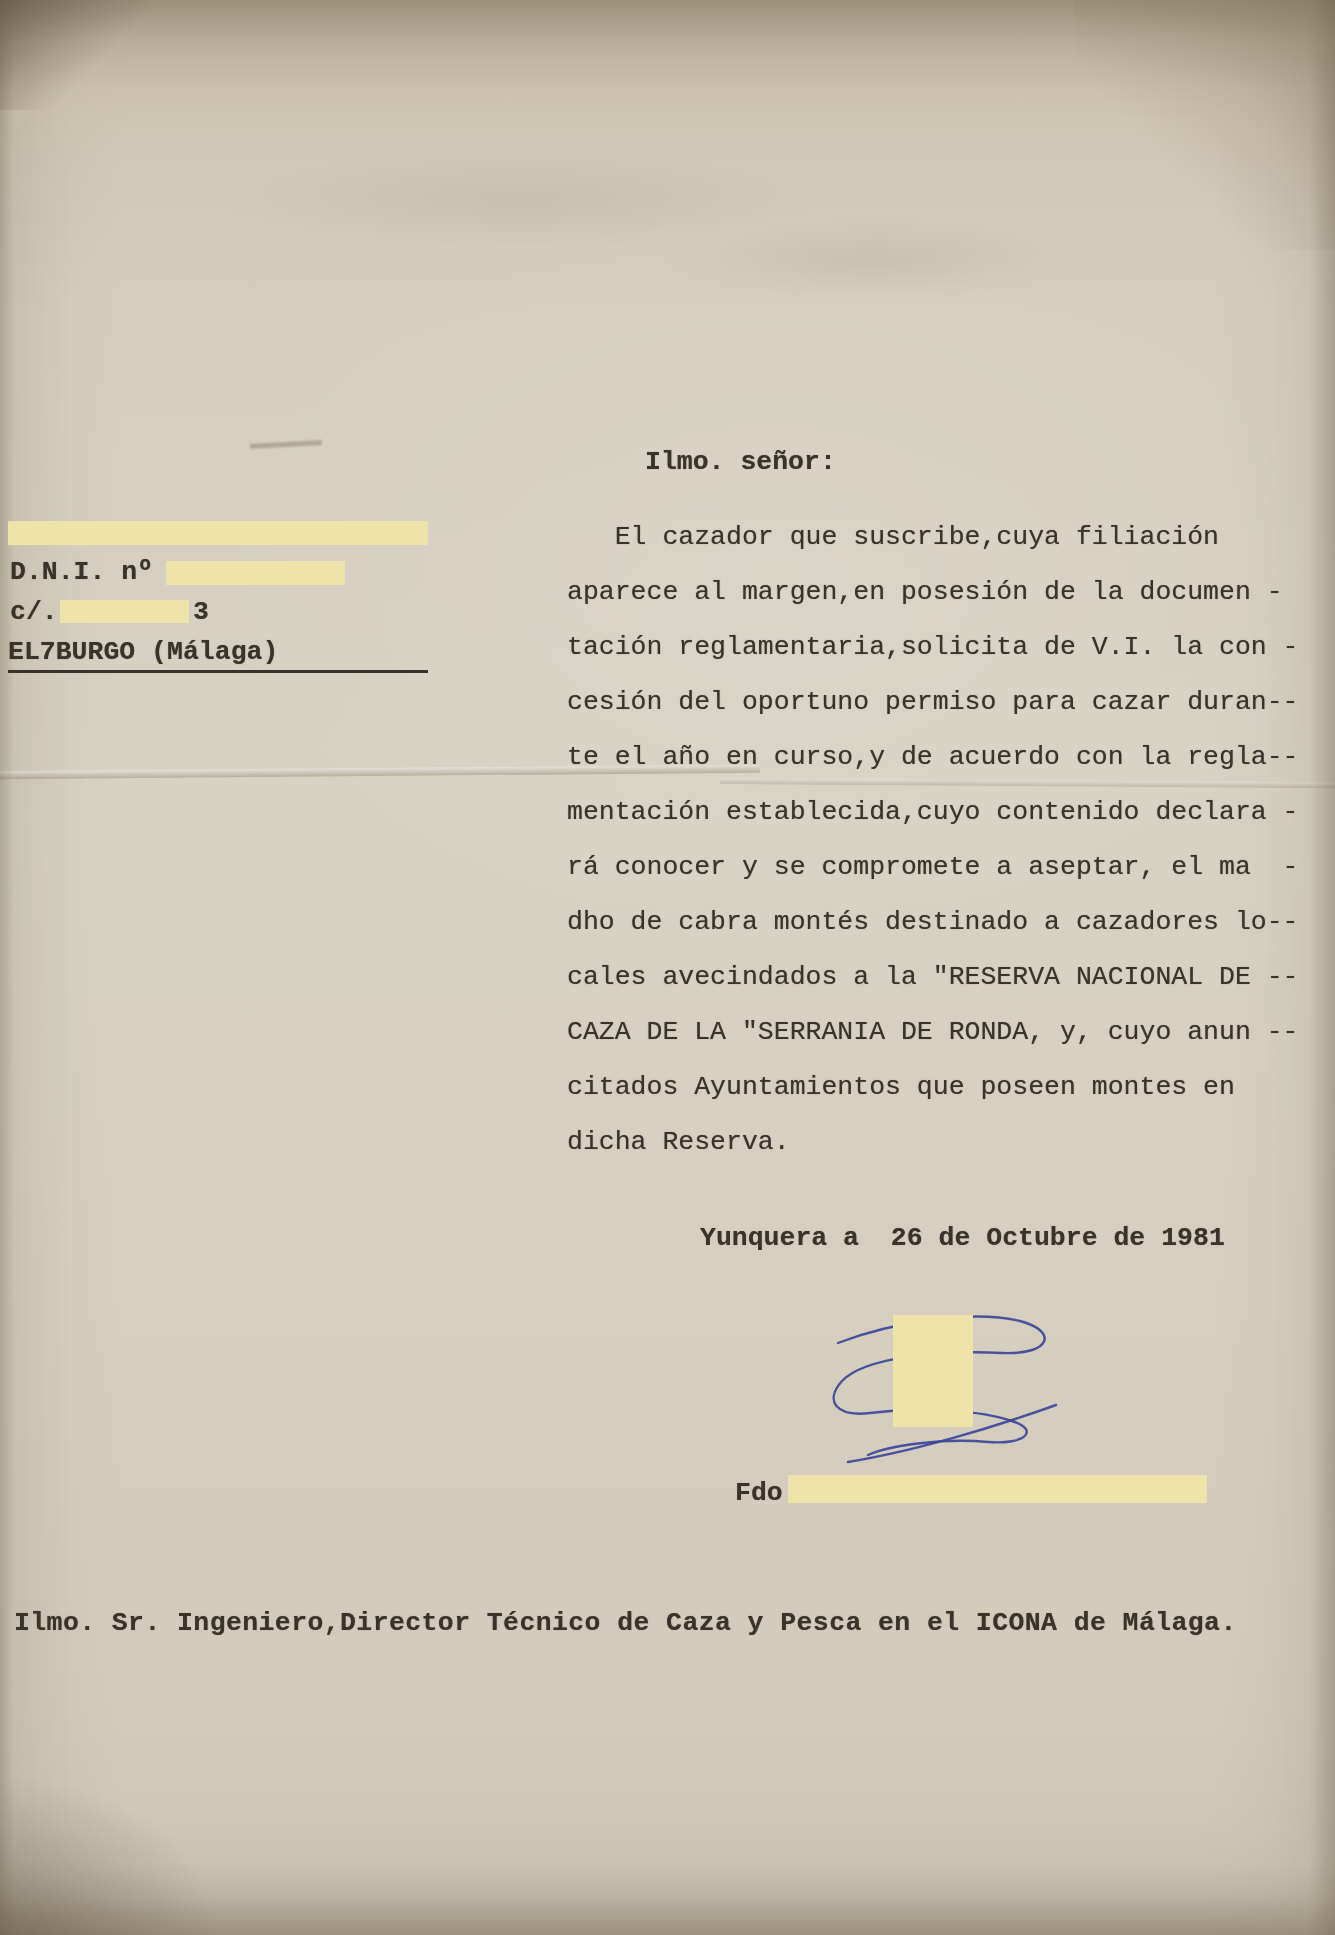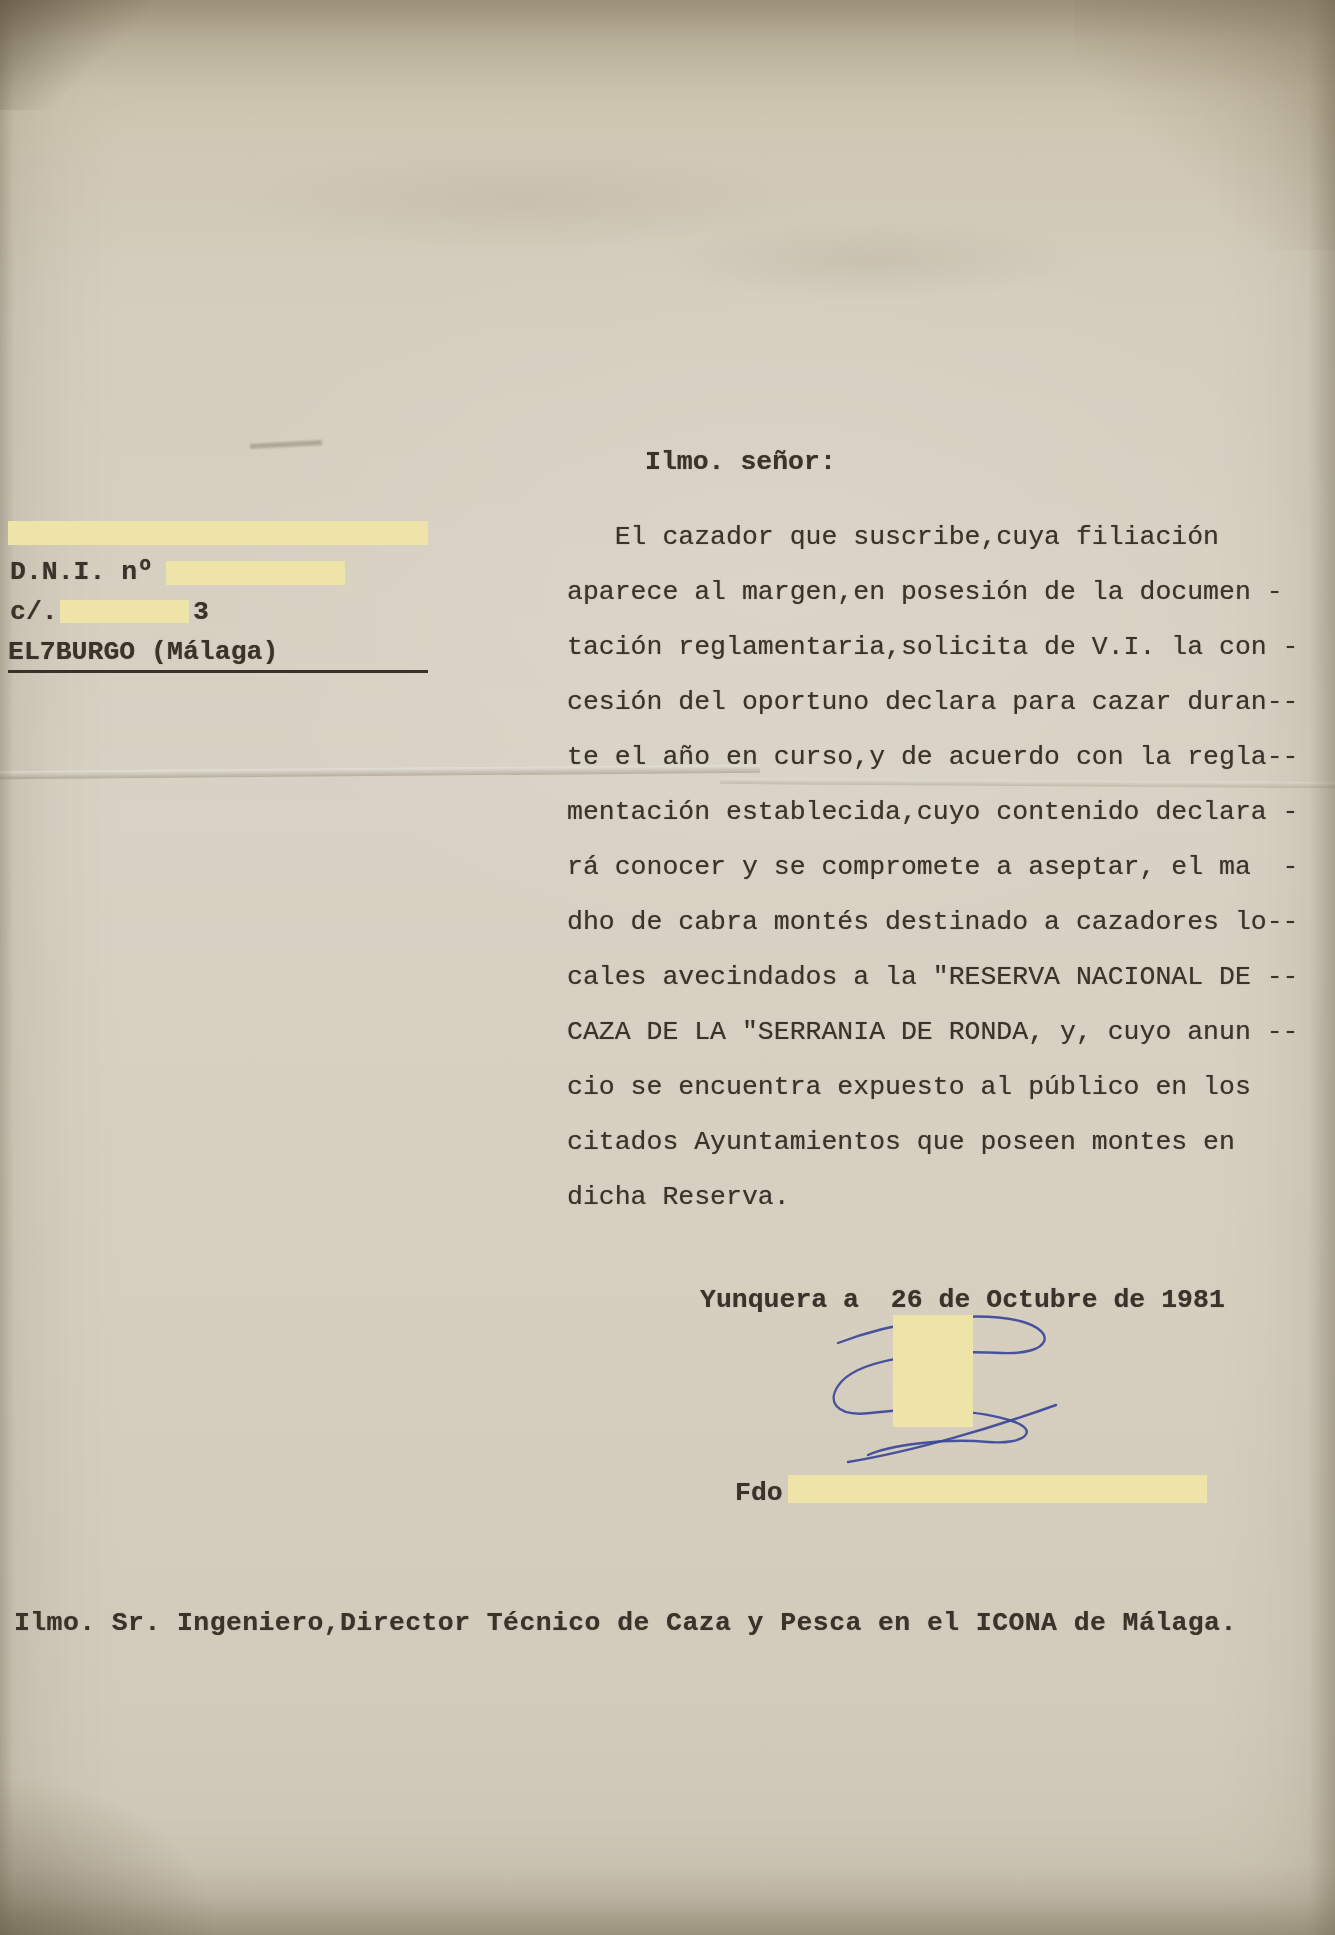--- a/index.html
+++ b/index.html
@@ -65,33 +65,32 @@
 
   <div class="ink" style="left:8px;top:637px;">EL7BURGO (Málaga)</div>
   <div class="underline-bar" style="left:8px;top:670px;width:420px;height:3px;"></div>
 
   <div class="ink" style="left:645px;top:447px;">Ilmo. señor:</div>
 
   <div class="body-lines" style="position:absolute;left:567px;top:522px;">
       <div class="bline">   El cazador que suscribe,cuya filiación</div>
       <div class="bline">aparece al margen,en posesión de la documen -</div>
       <div class="bline">tación reglamentaria,solicita de V.I. la con -</div>
-      <div class="bline">cesión del oportuno declara para cazar duran--</div>
+      <div class="bline">cesión del oportuno permiso para cazar duran--</div>
       <div class="bline">te el año en curso,y de acuerdo con la regla--</div>
       <div class="bline">mentación establecida,cuyo contenido declara -</div>
       <div class="bline">rá conocer y se compromete a aseptar, el ma  -</div>
       <div class="bline">dho de cabra montés destinado a cazadores lo--</div>
       <div class="bline">cales avecindados a la "RESERVA NACIONAL DE --</div>
       <div class="bline">CAZA DE LA "SERRANIA DE RONDA, y, cuyo anun --</div>
-      <div class="bline">cio se encuentra expuesto al público en los</div>
       <div class="bline">citados Ayuntamientos que poseen montes en</div>
       <div class="bline">dicha Reserva.</div>
     </div>
 
-  <div class="ink" style="left:700px;top:1285px;">Yunquera a  26 de Octubre de 1981</div>
+  <div class="ink" style="left:700px;top:1223px;">Yunquera a  26 de Octubre de 1981</div>
 
   <svg class="sig" style="left:820px;top:1305px;" width="240" height="160" viewBox="0 0 240 160">
     <path d="M 18 38 C 70 18, 150 4, 200 16 C 238 26, 232 50, 182 48 C 120 45, 45 52, 22 76
              C 4 96, 16 112, 50 108 C 105 101, 162 106, 192 116 C 220 125, 206 140, 168 137
              C 125 133, 70 140, 48 150" fill="none" stroke="#3c4899" stroke-width="2.4" stroke-linecap="round" opacity="0.92"></path>
     <path d="M 28 157 C 95 146, 175 122, 236 100" fill="none" stroke="#3c4899" stroke-width="2.4" stroke-linecap="round" opacity="0.92"></path>
   </svg>
   <div class="redaction" style="left:893px;top:1315px;width:80px;height:112px;"></div>
 
   <div class="ink" style="left:703px;top:1478px;margin-left:32px;">Fdo.-</div>

